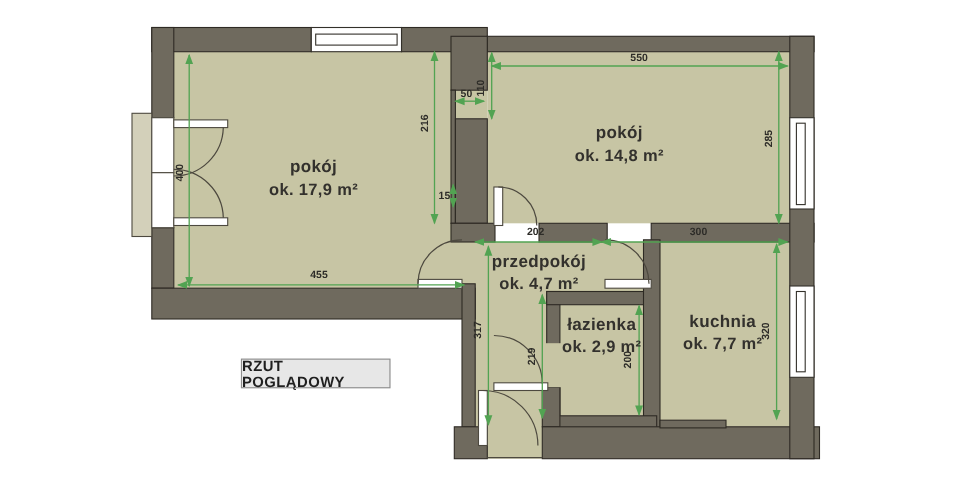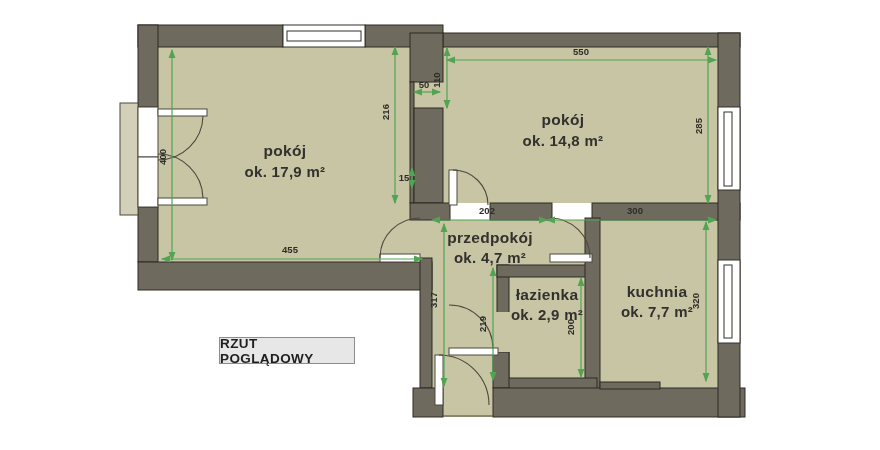--- a/index.html
+++ b/index.html
@@ -12,21 +12,21 @@
   .win{fill:#ffffff;stroke:#33302a;stroke-width:1;}
   .leaf{fill:#ffffff;stroke:#4d493f;stroke-width:1;}
   .arc{fill:none;stroke:#4d493f;stroke-width:1.1;}
   .dimline{stroke:#52a352;stroke-width:1.2;fill:none;}
   .dimtext{font-family:"Liberation Sans",sans-serif;font-size:9.5px;font-weight:bold;
            fill:#2d2c28;text-anchor:middle;}
   .roomname{font-family:"Liberation Sans",sans-serif;font-size:15.5px;font-weight:bold;
             fill:#33312d;text-anchor:middle;letter-spacing:.3px;}
   .roomarea{font-family:"Liberation Sans",sans-serif;font-size:15px;font-weight:bold;
             fill:#33312d;text-anchor:middle;letter-spacing:.3px;}
-  #plan-title{position:absolute;left:219px;top:337px;width:134px;height:25px;
+  #plan-title{position:absolute;left:219px;top:326px;width:134px;height:25px;
       background:#e7e7e7;border:1.5px solid #8d8d8d;display:flex;align-items:center;
       justify-content:center;font-size:13.5px;font-weight:bold;color:#1f1f1f;
       letter-spacing:.4px;}
 </style>
 </head>
 <body>
 
 <div id="stage">
 <svg width="880" height="450" viewBox="0 0 880 450">
   <defs>

